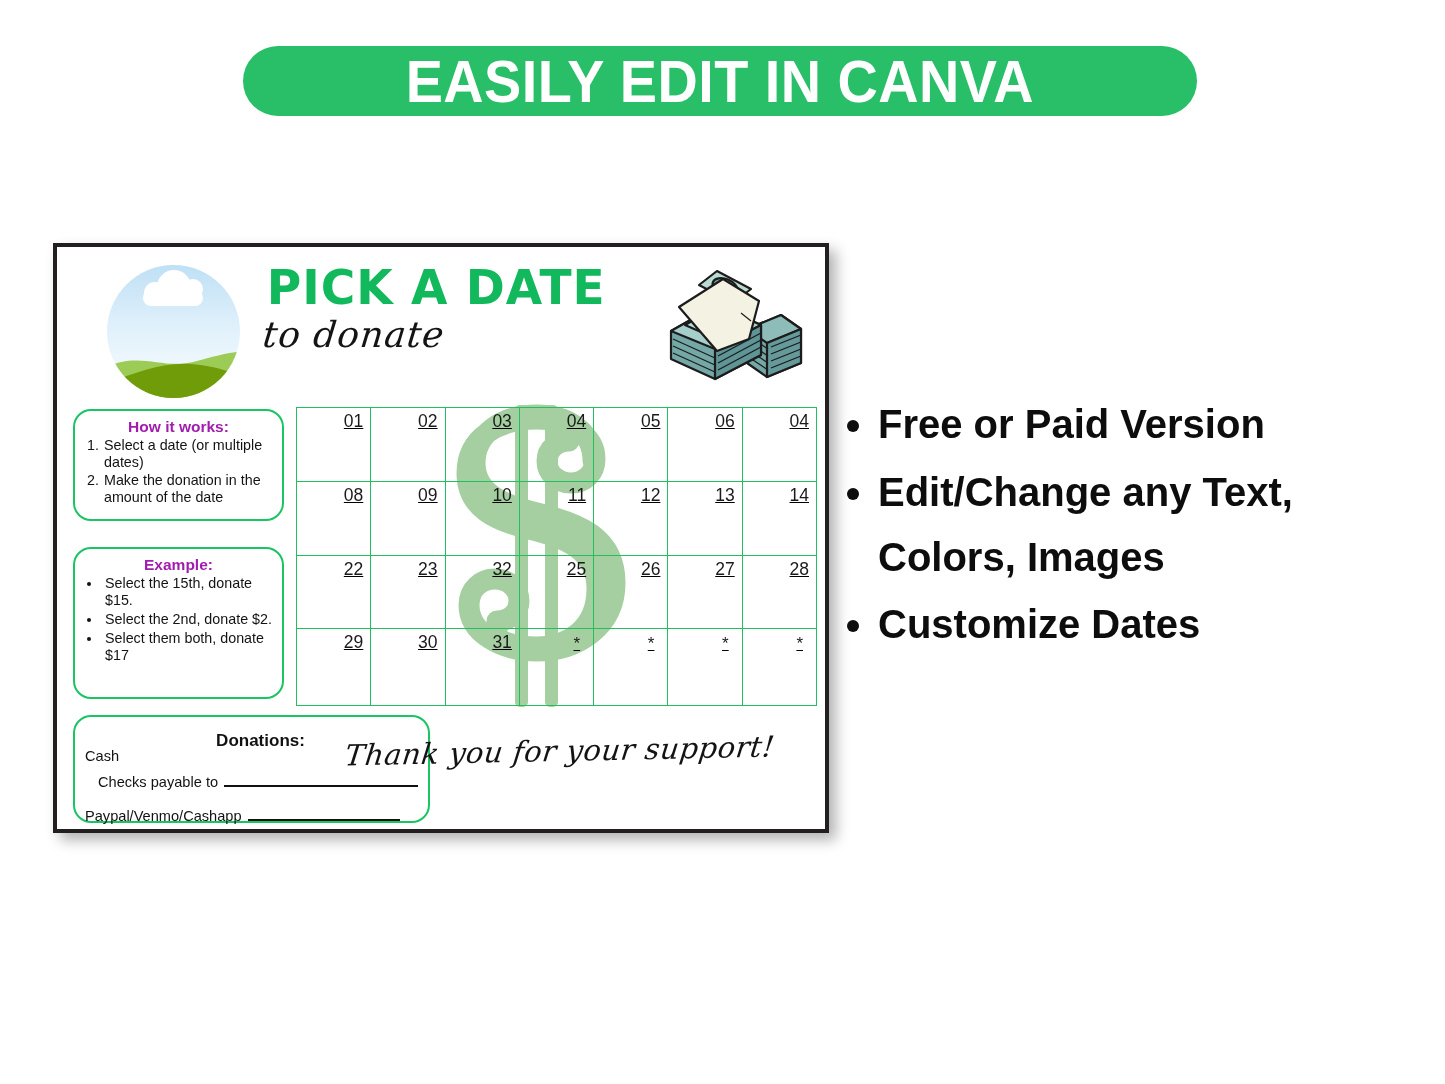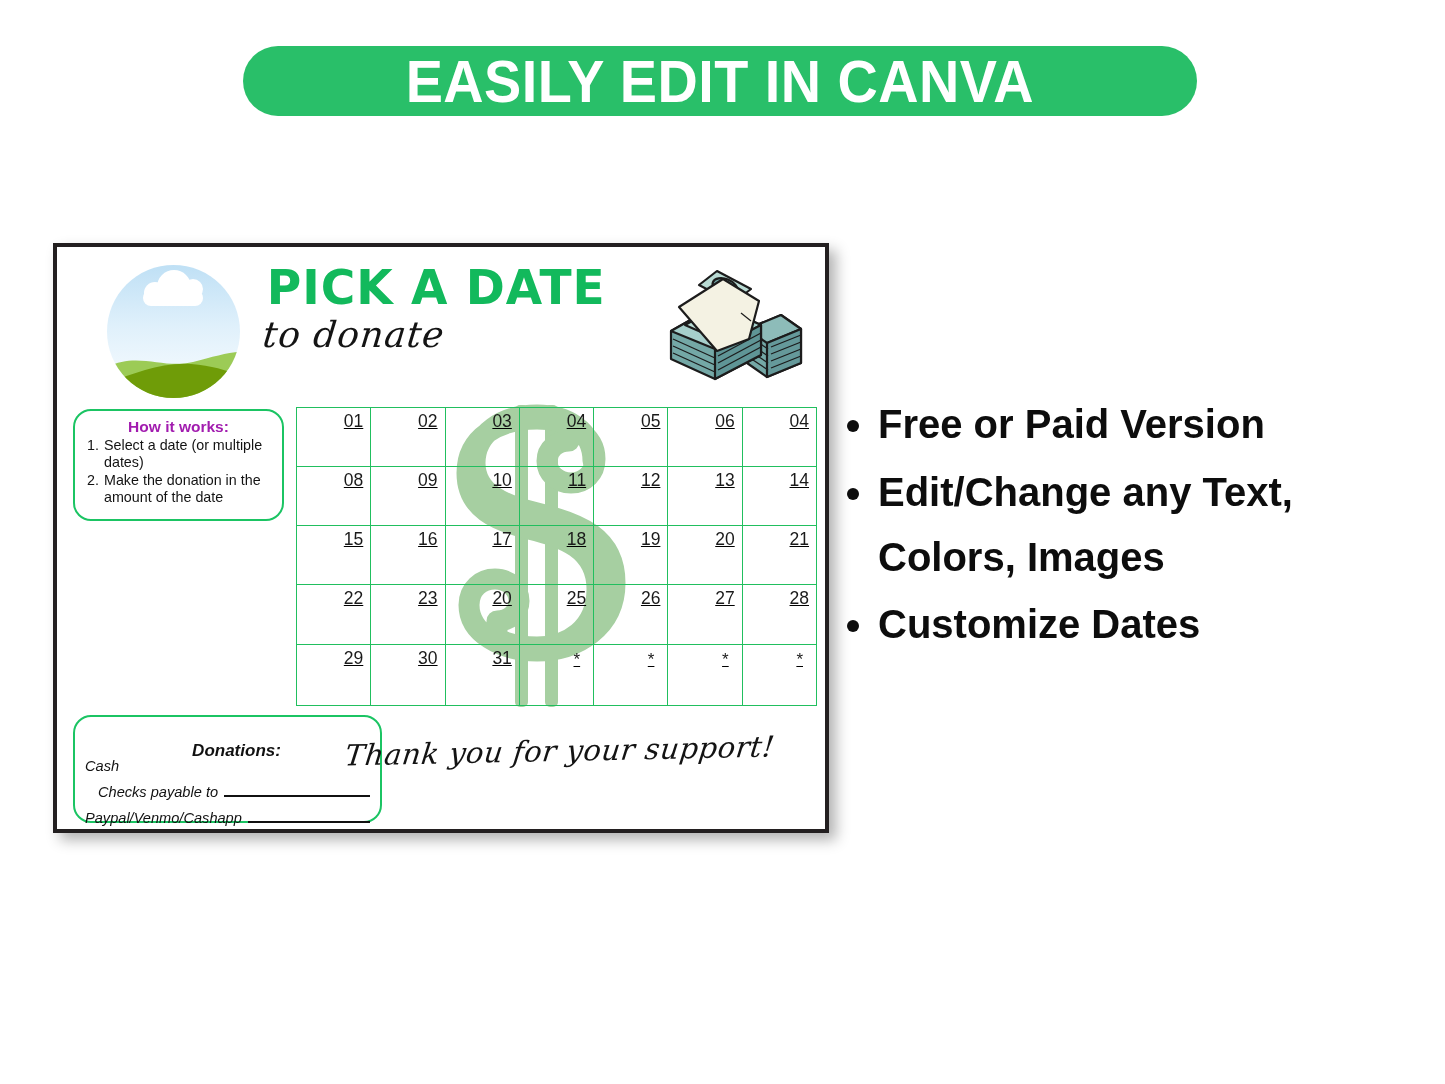--- a/index.html
+++ b/index.html
@@ -167,24 +167,23 @@
   .box-example {
     left: 16px;
     top: 300px;
     width: 211px;
     height: 152px;
     padding: 7px 8px 0 8px;
   }
   .box-donations {
     left: 16px;
     top: 468px;
-    width: 309px;
+    width: 357px;
     height: 108px;
-    padding: 24px 10px 0 10px;
-    font-style: italic;
+    padding: 14px 10px 0 10px;
   }
   .box-title {
     text-align: center;
     font-weight: bold;
     font-size: 15.5px;
     color: #a21caf;
     line-height: 1.15;
   }
   .box-title-left {
     text-align: center;
@@ -213,21 +212,21 @@
   .don-row {
     font-size: 14.6px;
     color: #121212;
     display: flex;
     align-items: flex-end;
     margin-top: 1px;
     white-space: nowrap;
   }
   .don-row.r1 { margin-top: -3px; }
   .don-row.r2 { margin-top: 10px; margin-left: 13px; }
-  .don-row.r3 { margin-top: 10px; }
+  .don-row.r3 { margin-top: 18px; }
   .rule {
     flex: 1;
     border-bottom: 2.6px solid #111111;
     margin-left: 6px;
     margin-bottom: 3px;
     height: 1px;
   }
   .rule.w1 { max-width: 200px; }
   .rule.w2 { max-width: 152px; }
 
@@ -376,20 +375,28 @@
   </div>
 
   <div class="info-box box-how">
     <div class="box-title">How it works:</div>
     <ol class="how-list">
       <li>Select a date (or multiple dates)</li>
       <li>Make the donation in the amount of the date</li>
     </ol>
   </div>
 
+  <div class="info-box box-example">
+    <div class="box-title">Example:</div>
+    <ul class="ex-list">
+      <li>Select the 15th, donate $15.</li>
+      <li>Select the 2nd, donate $2.</li>
+      <li>Select them both, donate $17</li>
+    </ul>
+  </div>
 
   <div class="info-box box-donations">
     <div class="box-title-left">Donations:</div>
     <div class="don-row r1">
       <span>Cash</span>
     </div>
     <div class="don-row r2">
       <span>Checks payable to</span>
       <span class="rule w1"></span>
     </div>
@@ -441,32 +448,23 @@
         <tr>
           <td>08</td>
           <td>09</td>
           <td>10</td>
           <td>11</td>
           <td>12</td>
           <td>13</td>
           <td>14</td>
         </tr>
         <tr>
-          <td>15</td>
-          <td>16</td>
-          <td>17</td>
-          <td>18</td>
-          <td>19</td>
-          <td>20</td>
-          <td>21</td>
-        </tr>
-        <tr>
           <td>22</td>
           <td>23</td>
-          <td>20</td>
+          <td>32</td>
           <td>25</td>
           <td>26</td>
           <td>27</td>
           <td>28</td>
         </tr>
         <tr>
           <td>29</td>
           <td>30</td>
           <td>31</td>
           <td class="star">*</td>

